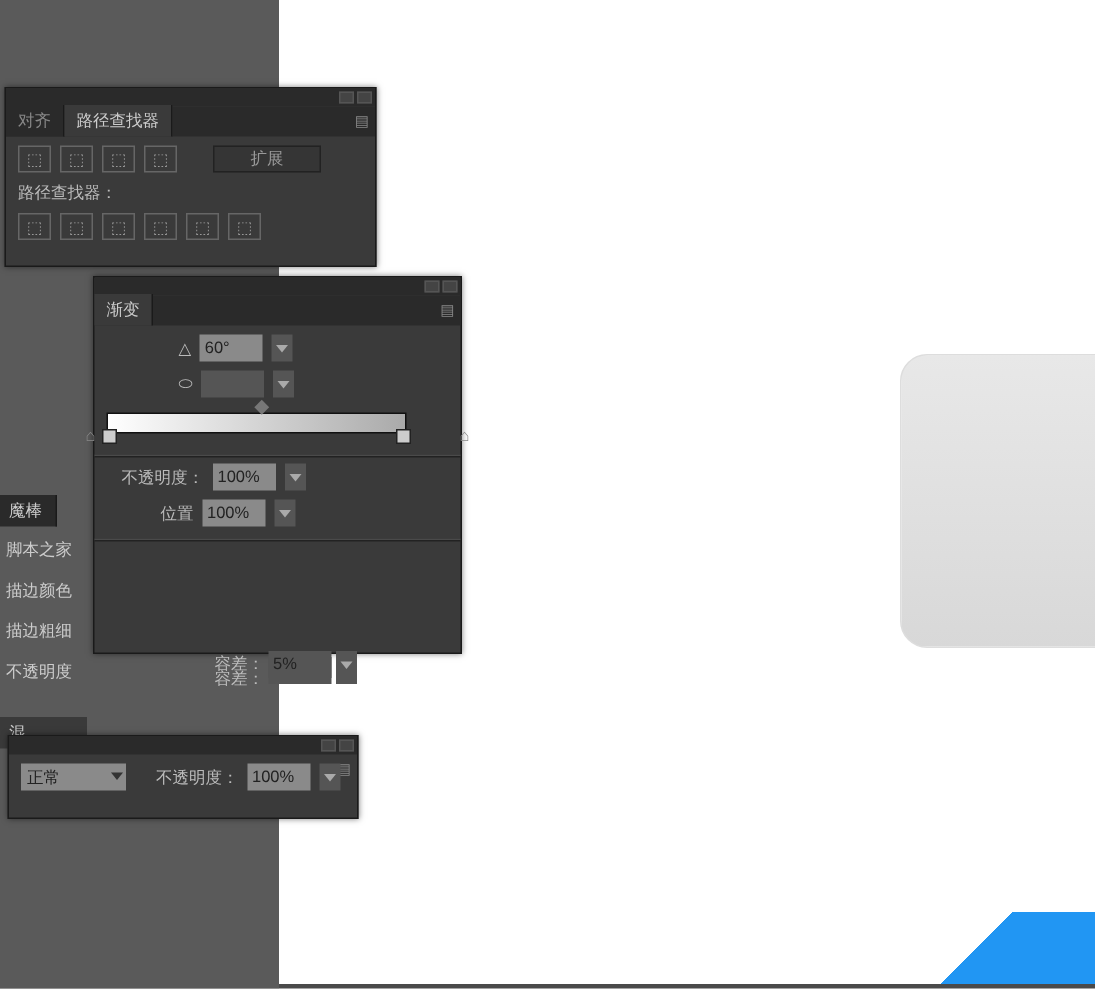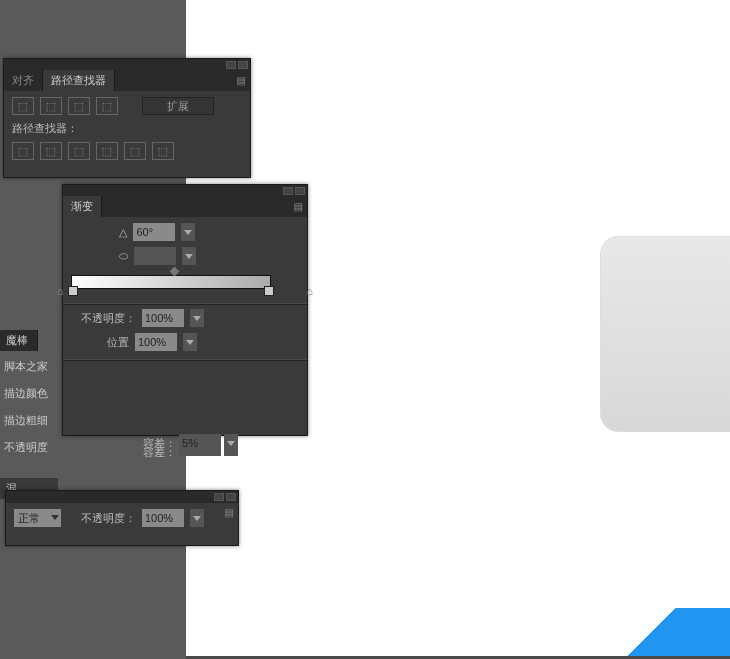--- a/index.html
+++ b/index.html
@@ -156,21 +156,21 @@
 </div>
 
 <div class="panel" id="trans-panel">
   <div class="panel-chrome">
     <div class="chrome-btn"></div>
     <div class="chrome-btn"></div>
   </div>
   <span class="panel-menu">▤</span>
   <div class="panel-body">
     <div class="row">
-      <div class="dropdown" style="width:47px">
+      <div class="dropdown" style="width:70px">
           <span>正常</span>
         </div>
       <span style="width:8px"></span>
       <span class="lbl">不透明度：</span>
       <div class="num-input">100%</div>
       <div class="dd-arrow"></div>
     </div>
   </div>
 </div>
 

